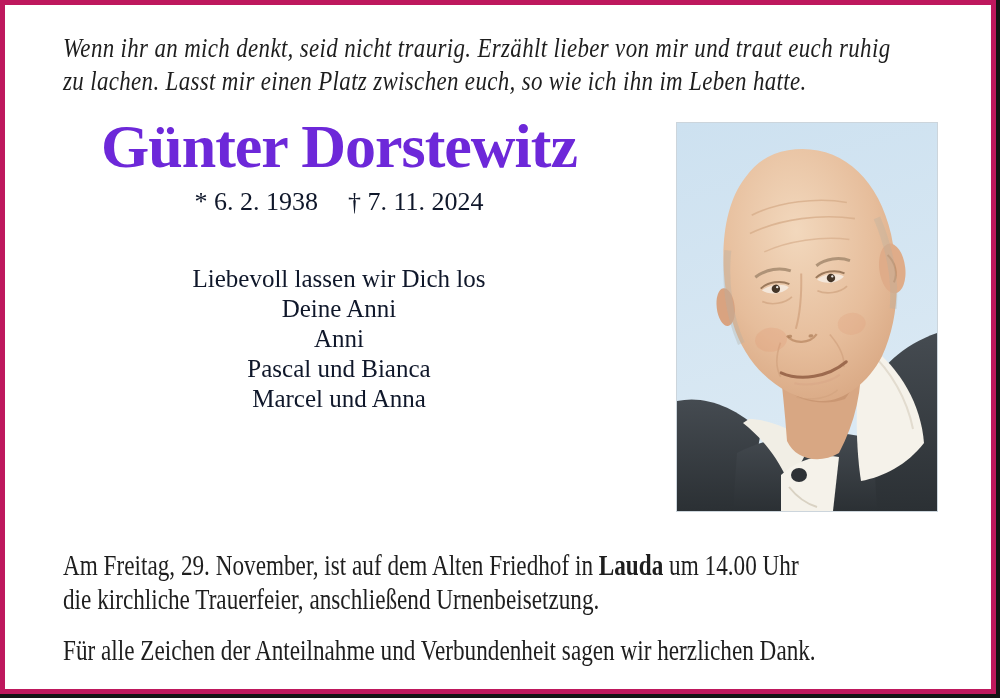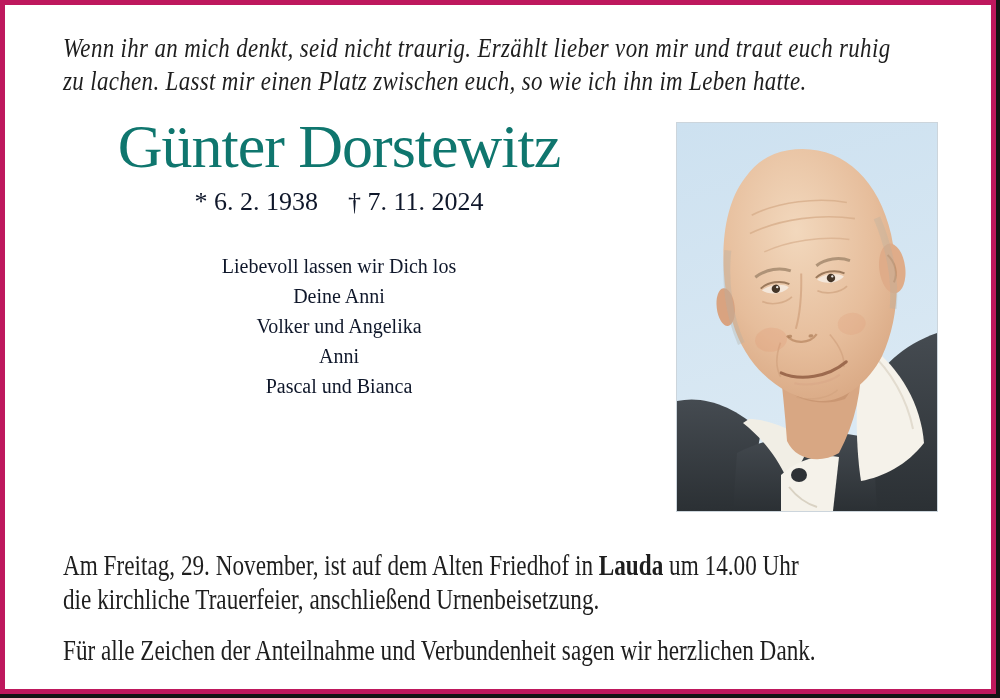--- a/index.html
+++ b/index.html
@@ -39,34 +39,34 @@
     position: absolute;
     left: 36px;
     width: 596px;
     text-align: center;
     color: #0f172a;
   }
   .deceased-name {
     top: 108px;
     margin: 0;
     font-size: 62px;
-    font-weight: normal;
+    font-weight: bold;
     line-height: 66px;
-    color: #0f766e;
+    color: #6d28d9;
     letter-spacing: -1px;
   }
   .life-dates {
     top: 182px;
     font-size: 26px;
     line-height: 30px;
   }
   .life-dates .death-part { margin-left: 30px; }
   .memorial {
-    top: 246px;
-    font-size: 20px;
+    top: 259px;
+    font-size: 25px;
     line-height: 30px;
   }
   .mourner-line { font-weight: normal; }
 
   
   .photo {
     position: absolute;
     left: 672px;
     top: 118px;
     width: 260px;
@@ -98,23 +98,23 @@
   <div class="quote-line l1">Wenn ihr an mich denkt, seid nicht traurig. Erzählt lieber von mir und traut euch ruhig</div>
   <div class="quote-line l2">zu lachen. Lasst mir einen Platz zwischen euch, so wie ich ihn im Leben hatte.</div>
 
   <h1 class="left-col deceased-name" style="position: absolute;">Günter Dorstewitz</h1>
 
   <div class="left-col life-dates" style="position: absolute;"><span><span>*</span> <span>6. 2. 1938</span></span><span class="death-part"><span>†</span> <span>7. 11. 2024</span></span></div>
 
   <div class="left-col memorial" style="position: absolute;">
     <div>Liebevoll lassen wir Dich los</div>
     <div class="mourner-line">Deine Anni</div>
-    <div class="mourner-line">Volker und Angelika</div>
     <div class="mourner-line">Anni</div>
     <div class="mourner-line">Pascal und Bianca</div>
+    <div class="mourner-line">Marcel und Anna</div>
   </div>
 
   <div class="photo">
     <svg viewBox="0 0 260 388" width="260" height="388" xmlns="http://www.w3.org/2000/svg">
       <defs>
         <linearGradient id="bgGrad" x1="0" y1="0" x2="0.2" y2="1">
           <stop offset="0" stop-color="#cde1f0"></stop>
           <stop offset="1" stop-color="#dceaf4"></stop>
         </linearGradient>
         <linearGradient id="sweaterGrad" x1="0" y1="0" x2="0" y2="1">

